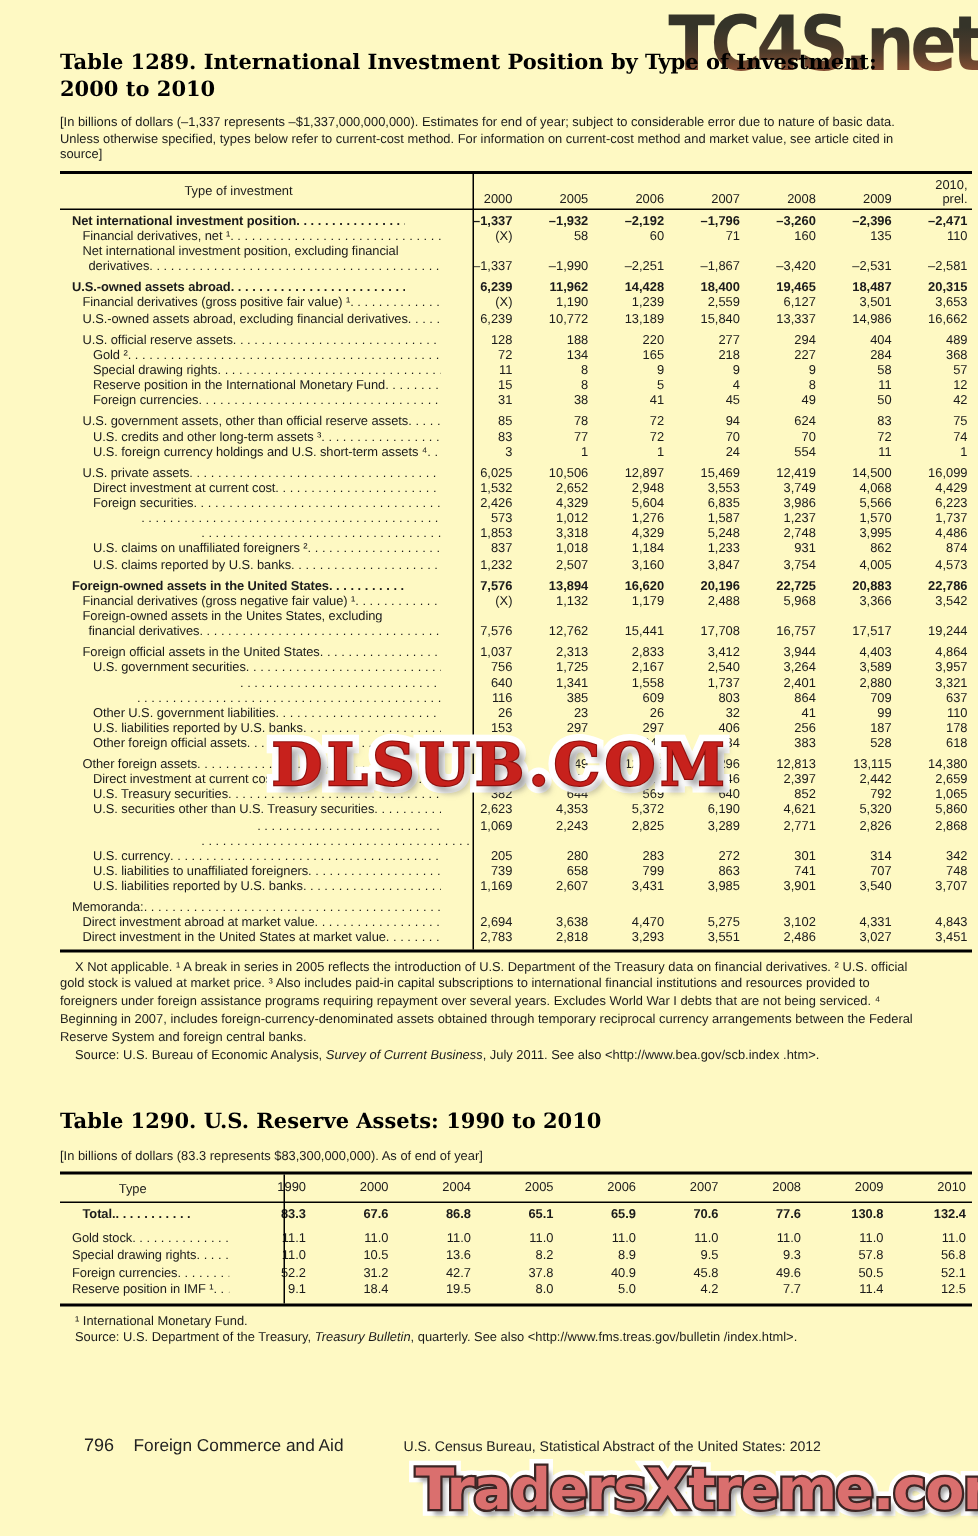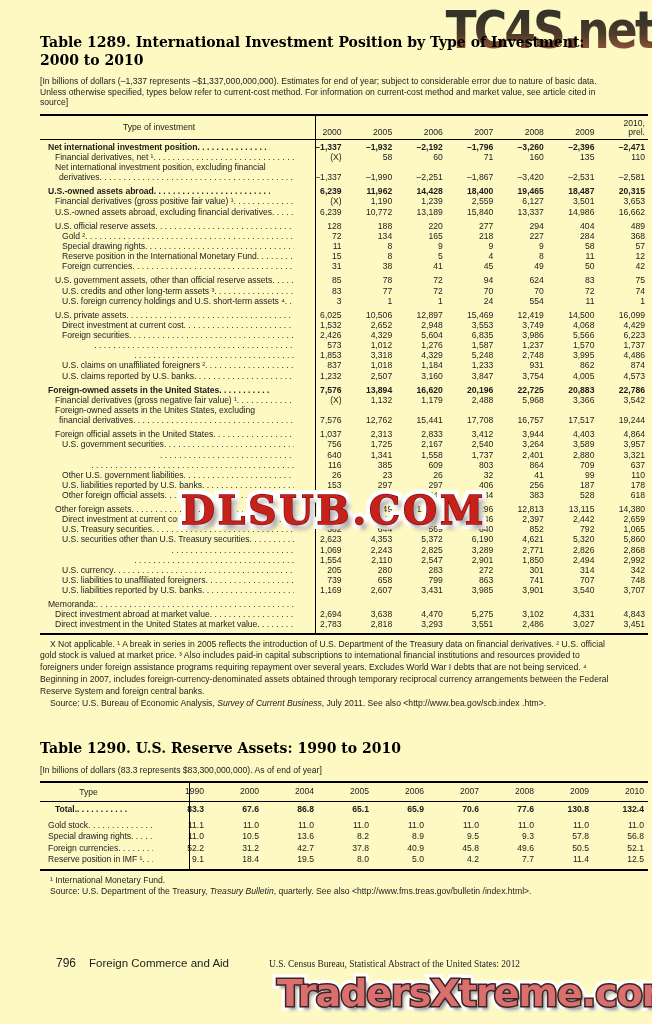--- a/index.html
+++ b/index.html
@@ -48,21 +48,21 @@
   .i0{padding-left:8px;}.i1{padding-left:15px;}.i2{padding-left:22px;}.i3{padding-left:30px;margin-top:20px;}
   .cont{padding-left:19px;}
 
   .fn{margin:4px 0 0 40px;width:578px;font-size:8.6px;line-height:11.9px;}
   .fn p{margin:0;text-indent:10px;}
   .fn i{}
 
   .footer{position:absolute;top:956px;left:0;width:652px;display:flex;align-items:baseline;z-index:2;}
   .pageno{margin-left:56px;font-size:12px;color:#222;}
   .ftitle{margin-left:13px;font-size:11.5px;color:#222;}
-  .fright{margin-left:40px;font-size:9.4px;font-family:Liberation Serif, serif;color:#222;}
+  .fright{margin-left:40px;font-size:9.4px;font-family:Liberation Sans, sans-serif;color:#222;}
 
   
   .wm{position:absolute;white-space:nowrap;}
   .wm-top{top:0;right:-2px;z-index:3;font-family:"DejaVu Sans", sans-serif;font-weight:bold;
           font-size:47px;letter-spacing:-3px;mix-blend-mode:multiply;
           transform:scale(0.97,1.08);transform-origin:top right;color:#473733;}
   @supports (-webkit-background-clip: text) {
     .wm-top{background:linear-gradient(#353535 30%, #4e3c37 58%, #9c5a49 88%, #a35d4a 100%);
             -webkit-background-clip:text;background-clip:text;color:transparent;}
   }
@@ -661,29 +661,20 @@
               <div class="cell">2,771</div>
               <div class="cell">2,826</div>
               <div class="cell">2,868</div>
             </div>
           </div>
           <div class="row">
             <div class="stub">
               <span class="lbl i3">Corporate stocks</span>
               <span class="dots"></span>
             </div>
-            <div class="cells">
-              <div class="cell">1,554</div>
-              <div class="cell">2,110</div>
-              <div class="cell">2,547</div>
-              <div class="cell">2,901</div>
-              <div class="cell">1,850</div>
-              <div class="cell">2,494</div>
-              <div class="cell">2,992</div>
-            </div>
           </div>
           <div class="row">
             <div class="stub">
               <span class="lbl i2">U.S. currency</span>
               <span class="dots"></span>
             </div>
             <div class="cells">
               <div class="cell">205</div>
               <div class="cell">280</div>
               <div class="cell">283</div>

